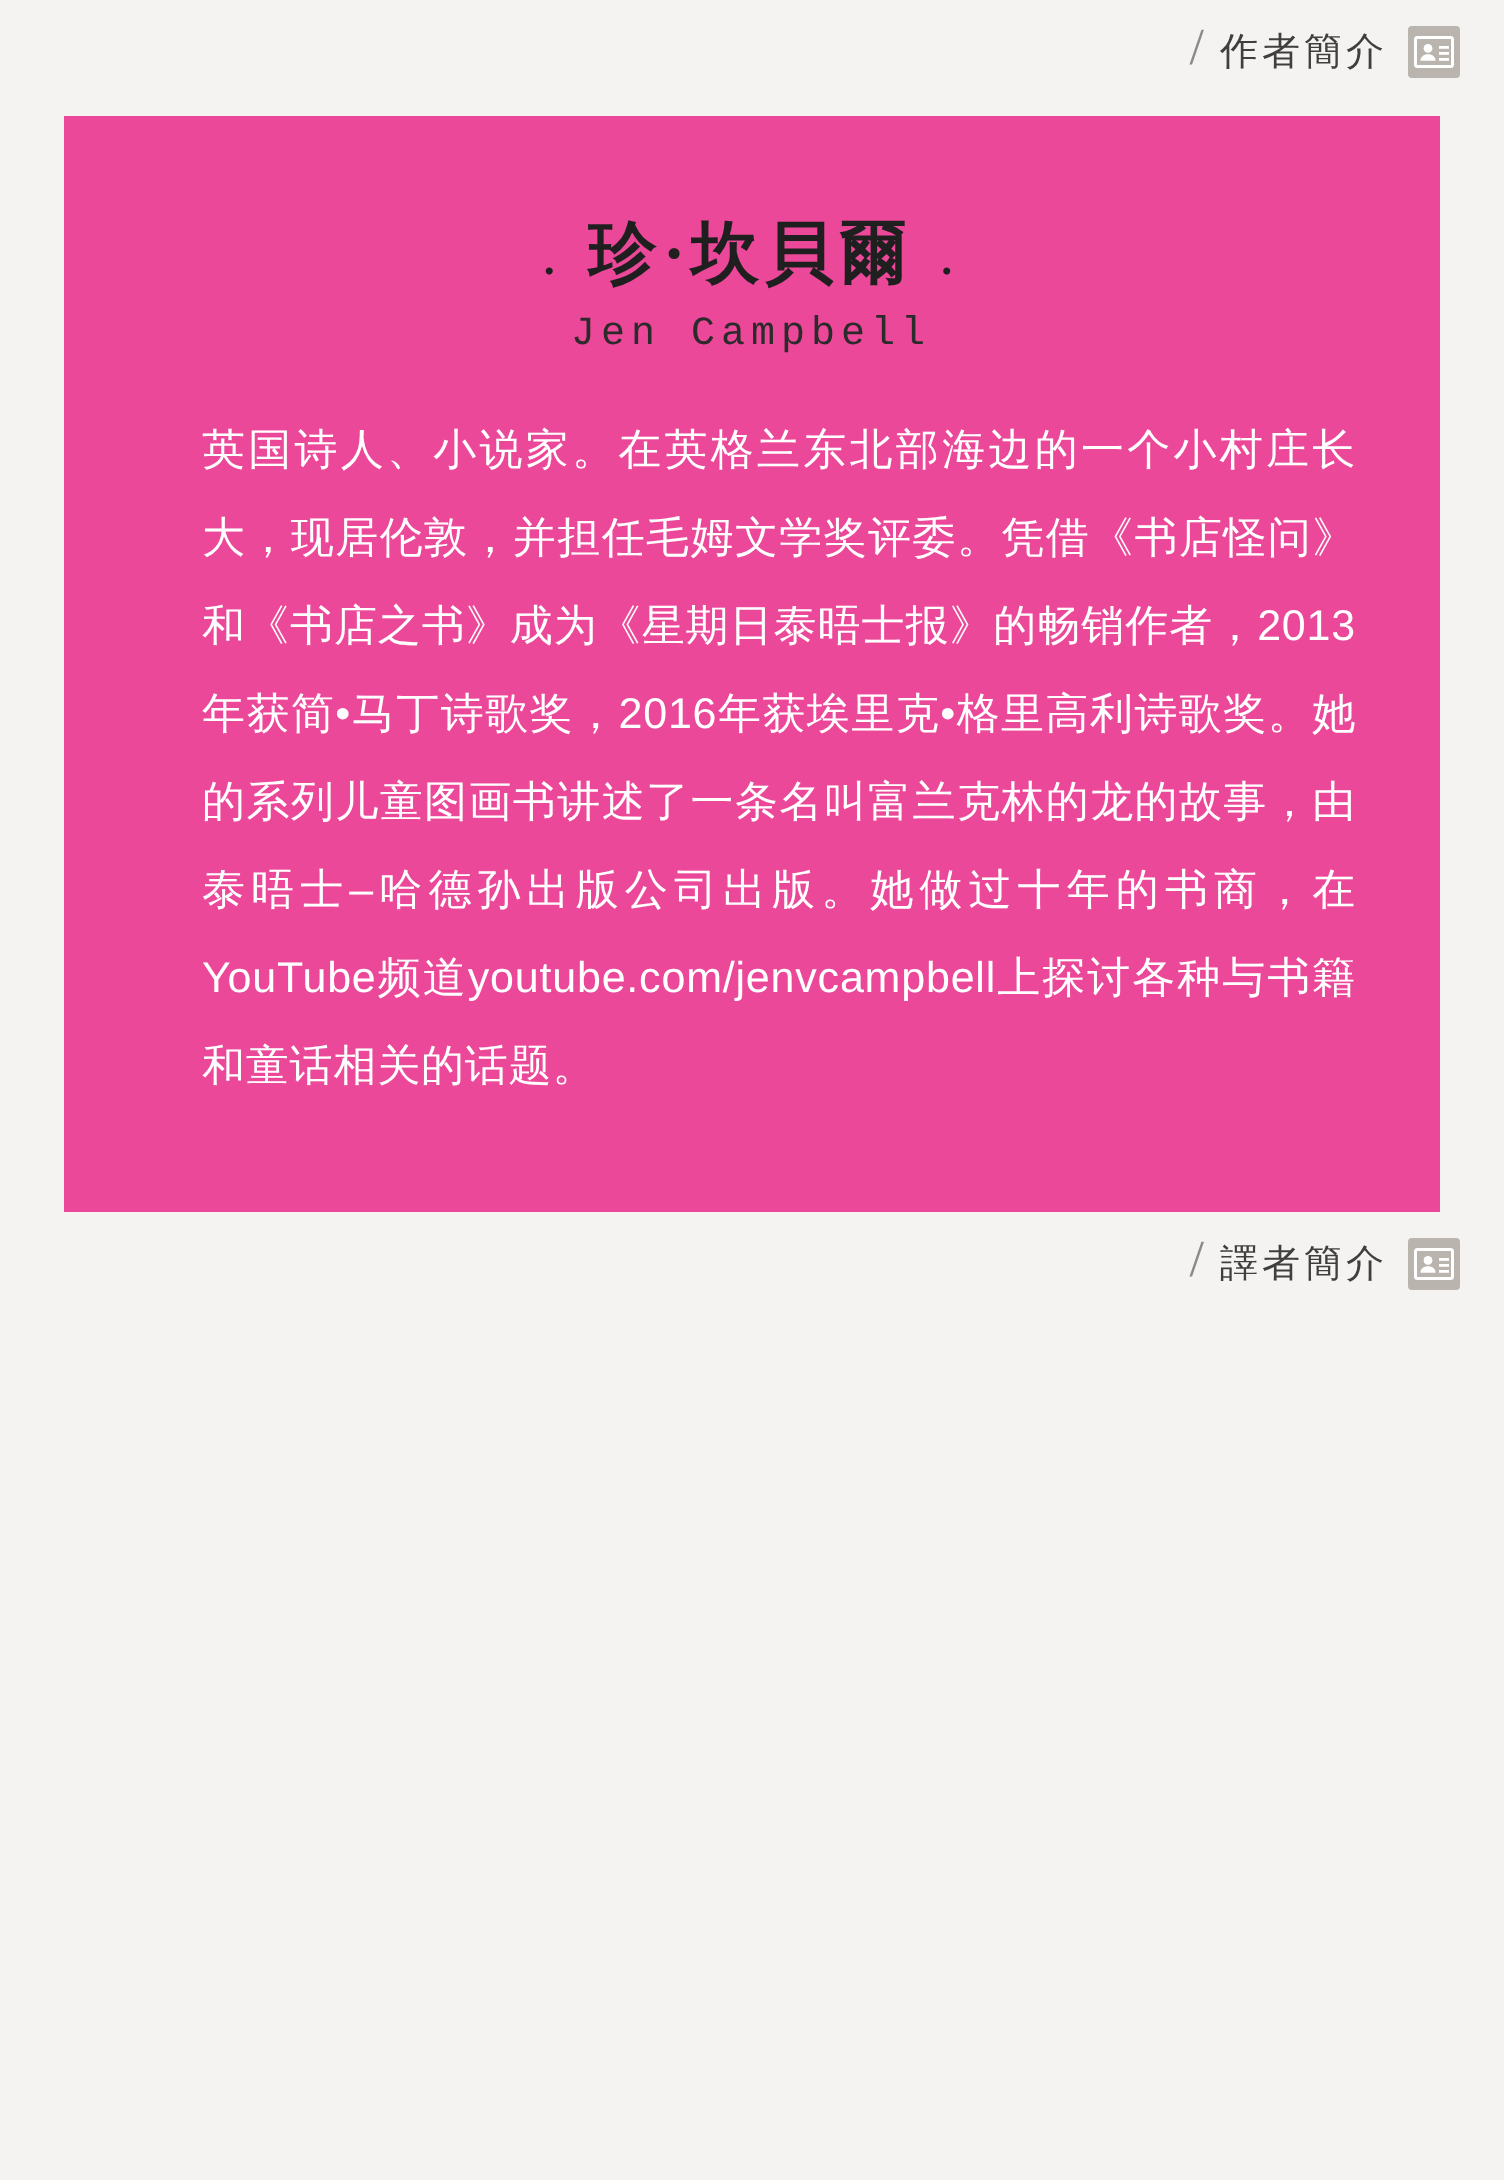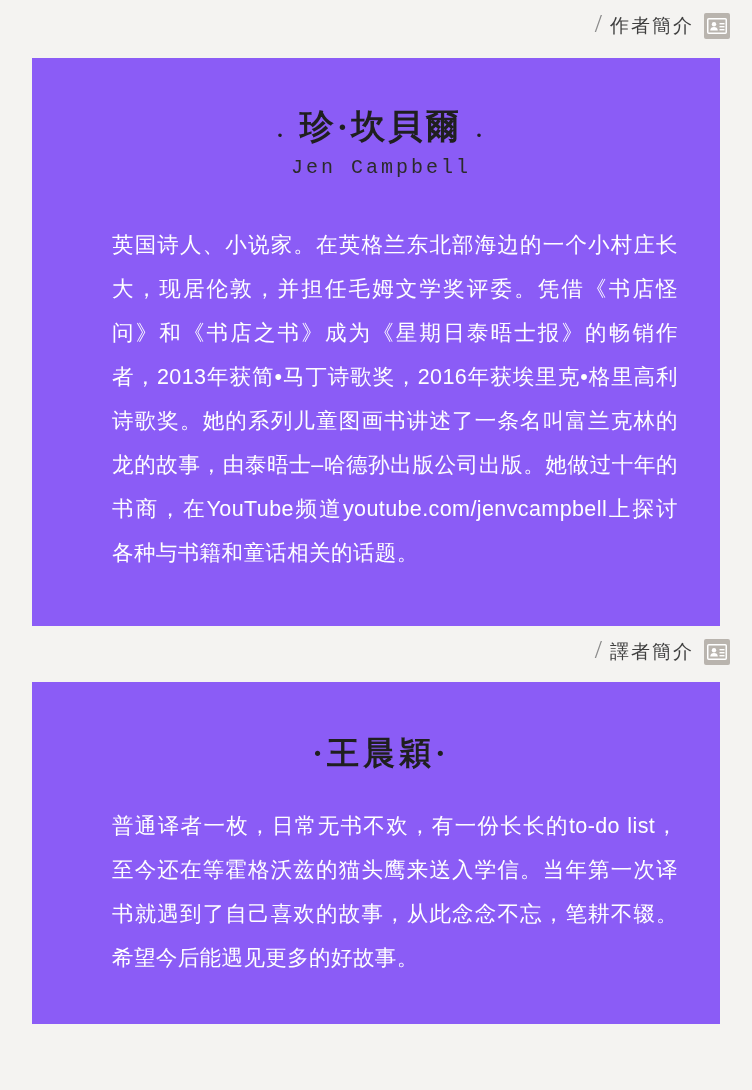--- a/index.html
+++ b/index.html
@@ -52,23 +52,23 @@
     background: #b9b4ae;
     display: inline-flex;
     align-items: center;
     justify-content: center;
     border-radius: 2px;
   }
   .section-header .icon-badge svg {
     display: block;
   }
   .card {
-    background: #8b5cf6;
+    background: #ec4899;
     margin: 0 32px;
-    padding: 38px 42px 46px 52px;
+    padding: 38px 42px 46px 41px;
     box-sizing: border-box;
   }
   .card.first {
     margin-top: 6px;
     padding-top: 46px;
     padding-bottom: 50px;
   }
   .author-name-wrap {
     text-align: center;
     margin-bottom: 6px;
@@ -87,21 +87,21 @@
     padding: 0 14px;
     font-weight: 700;
   }
   .author-name-en {
     text-align: center;
     font-family: "Liberation Mono", monospace;
     font-size: 20px;
     color: #2b2b2b;
     letter-spacing: 3px;
     margin-top: 2px;
-    margin-bottom: 44px;
+    margin-bottom: 24px;
   }
   .body-text {
     color: #ffffff;
     font-size: 21.5px;
     line-height: 2.05;
     text-align: justify;
     letter-spacing: 0.4px;
     font-family: "Liberation Sans", sans-serif;
     margin-left: 28px;
   }
@@ -163,20 +163,16 @@
           <rect x="0.75" y="0.75" width="18.5" height="14.5" rx="1" fill="none" stroke="#ffffff" stroke-width="1.5"></rect>
           <circle cx="7" cy="6.2" r="2.2" fill="#ffffff"></circle>
           <path d="M3.2 12.4c0-2.1 1.7-3.3 3.8-3.3s3.8 1.2 3.8 3.3z" fill="#ffffff"></path>
           <rect x="12.5" y="5" width="5" height="1.4" fill="#ffffff"></rect>
           <rect x="12.5" y="8" width="5" height="1.4" fill="#ffffff"></rect>
           <rect x="12.5" y="11" width="5" height="1.4" fill="#ffffff"></rect>
         </svg>
       </span>
     </div>
 
-    <div class="card second">
-      <div class="translator-name">·王晨穎·</div>
-      <div class="body-text">普通译者一枚，日常无书不欢，有一份长长的to-do list，至今还在等霍格沃兹的猫头鹰来送入学信。当年第一次译书就遇到了自己喜欢的故事，从此念念不忘，笔耕不辍。希望今后能遇见更多的好故事。</div>
-    </div>
   </div>
 
   <div class="spacer-sm"></div>
 </div>
 
 </body></html>

